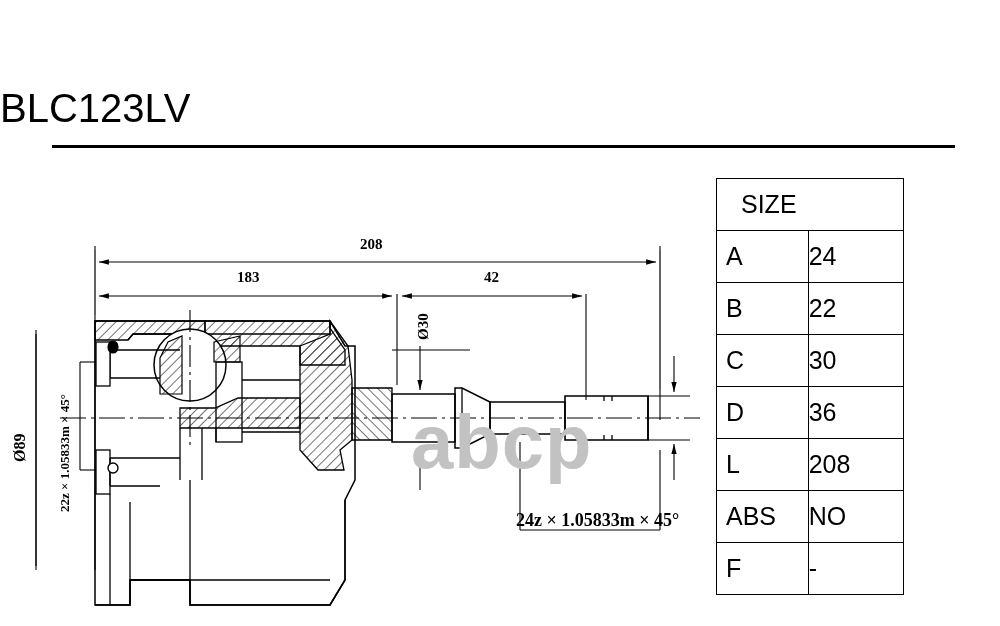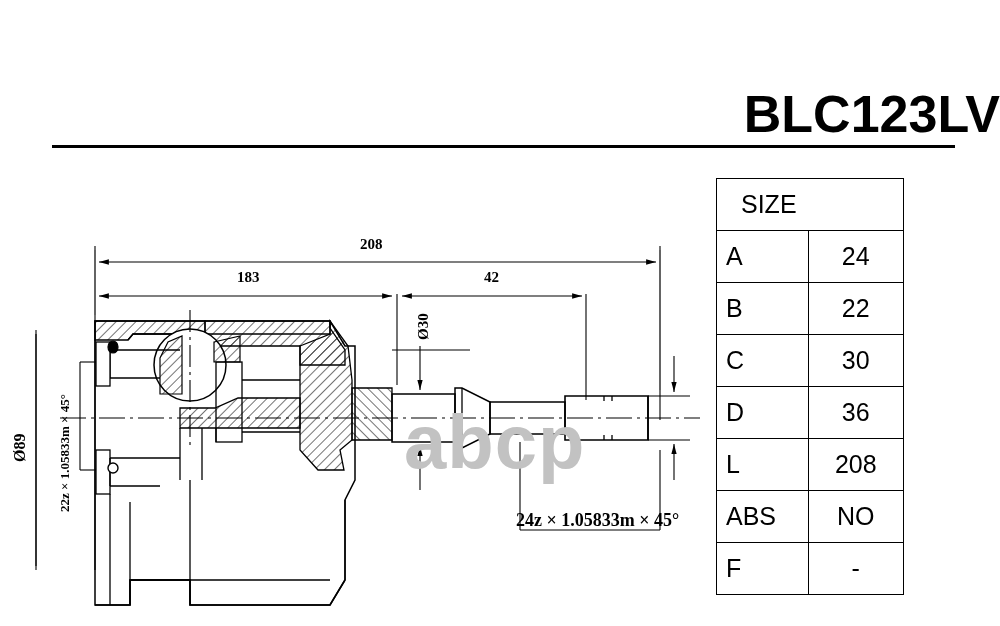--- a/index.html
+++ b/index.html
@@ -12,23 +12,23 @@
   
   .header-title{
     position:absolute;right:24px;top:6px;
     font-family:"Liberation Sans", sans-serif;
     font-weight:bold;font-style:italic;
     font-size:30px;letter-spacing:0.5px;
     white-space:nowrap;line-height:1;
   }
   .part-number{
     position:absolute;left:0;right:0;top:88px;
-    text-align:right;
-    font-family:"Liberation Sans", sans-serif;
-    font-weight:bold;font-size:52px;letter-spacing:0px;
+    text-align:left;
+    font-family:"Liberation Sans", sans-serif;
+    font-weight:normal;font-size:40px;letter-spacing:0px;
     line-height:1;
   }
   .divider{
     position:absolute;left:52px;top:145px;width:903px;height:3px;
     background:#000;
   }
 
   
   .spec-table{
     position:absolute;left:716px;top:178px;width:188px;
@@ -38,21 +38,21 @@
   .spec-table td{
     border:1.4px solid #000;
     font-family:"Liberation Sans", sans-serif;
     font-size:25px;
     height:52px;
     padding:0 0 0 9px;
     vertical-align:middle;
     box-sizing:border-box;
   }
   .spec-table td.val{
-    text-align:center;padding:8px;width:96px;
+    text-align:left;padding:0;width:96px;
   }
   .spec-table td.lbl{width:92px;}
   .spec-table td.head{font-size:25px;padding-left:24px;}
 
   
   .drawing{
     position:absolute;left:0;top:150px;width:714px;height:476px;
   }
   .drawing svg{display:block;}
 
@@ -234,21 +234,21 @@
 
         <g stroke-width="1" stroke="#555">
           <line x1="95" y1="165" x2="95" y2="100"></line>
           <line x1="660" y1="240" x2="660" y2="100"></line>
         </g>
 
       </g>
     </svg>
   </div>
 
-  <div class="watermark" style="color: rgb(194, 194, 194);">abcp</div>
+  <div class="watermark" style="color: rgb(194, 194, 194); margin-left: 7px;">abcp</div>
 
   <div class="dim dim-208">208</div>
   <div class="dim dim-114">183</div>
   <div class="dim dim-65">42</div>
   <div class="dim dim-d30">Ø30</div>
   <div class="dim dim-d89">Ø89</div>
   <div class="dim dim-spline-left">22z × 1.05833m × 45°</div>
   <div class="dim dim-spline-right">24z × 1.05833m × 45°</div>
 
   <table class="spec-table">

